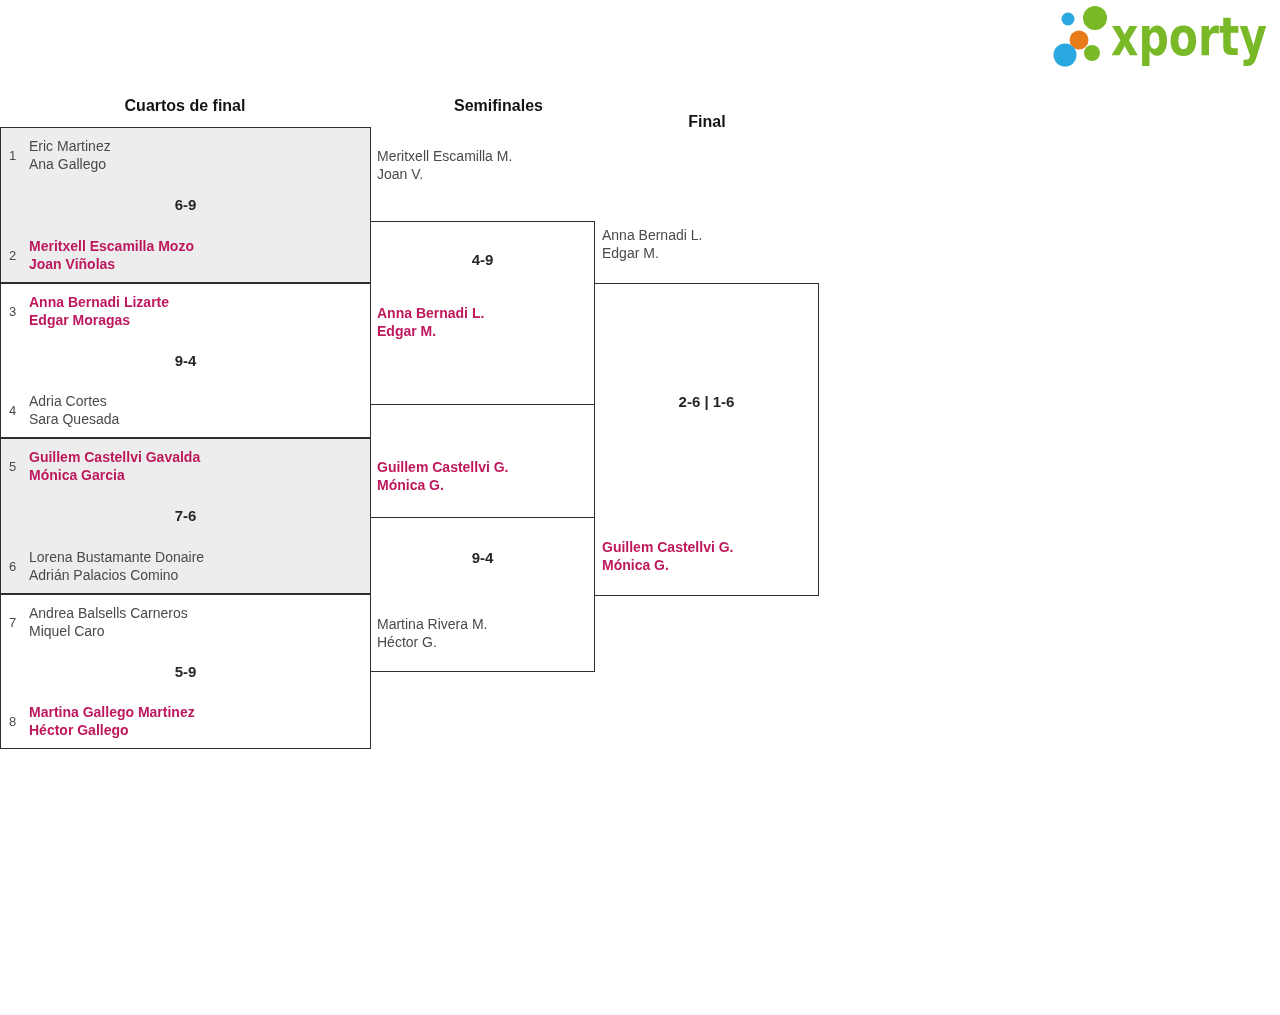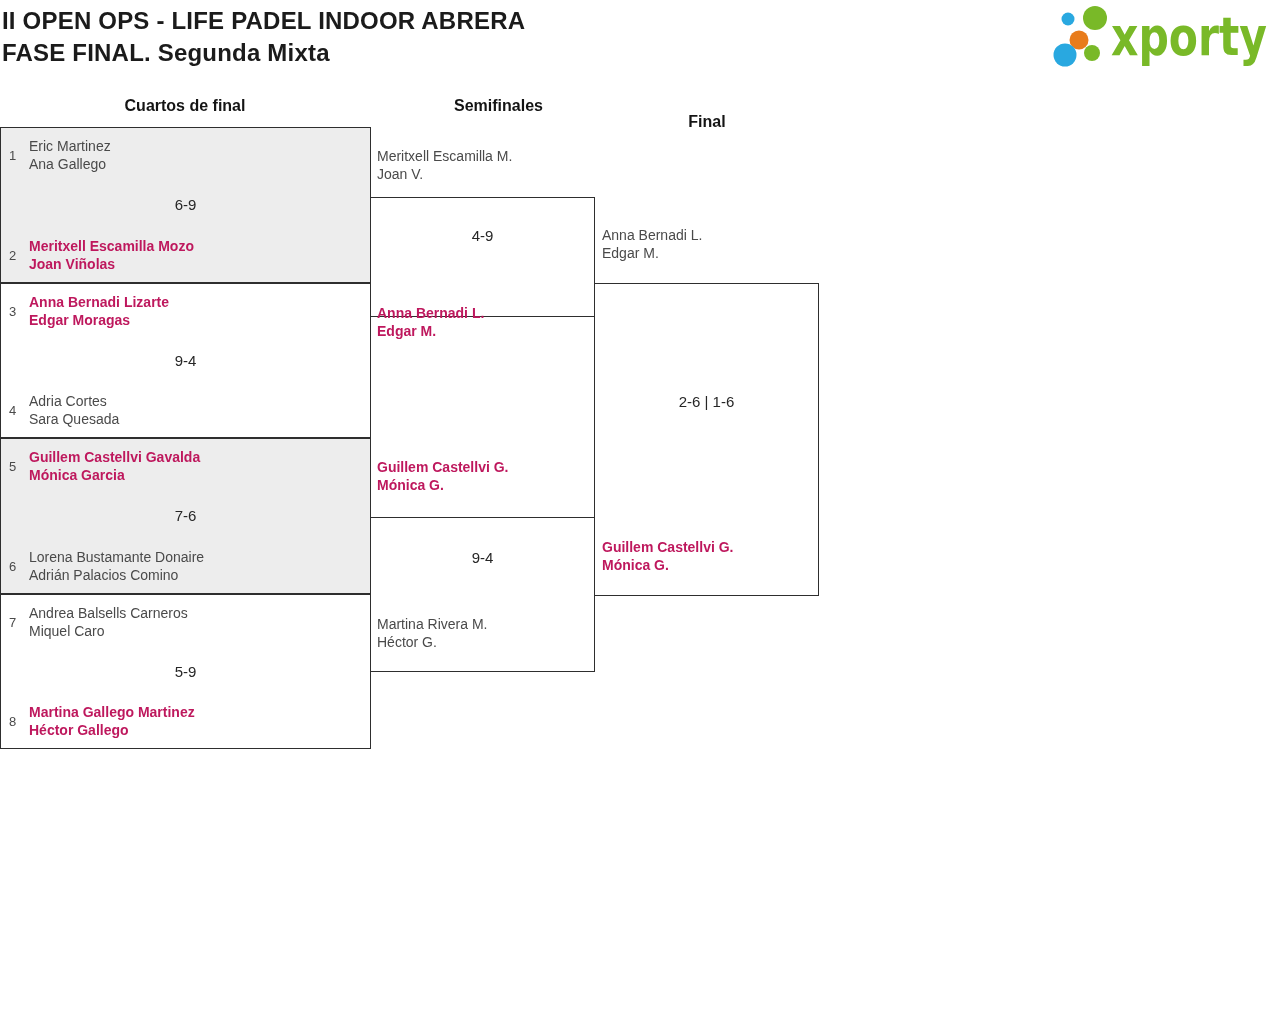--- a/index.html
+++ b/index.html
@@ -18,57 +18,53 @@
   #rh-qf{left:0;width:370px;}
   #rh-sf{left:386px;width:225px;}
   #rh-f{left:594px;width:226px;margin-top:16px;}
 
   
   .match{position:absolute;border:1px solid #2e2e2e;box-sizing:border-box;background:#fff;}
   #qf0{left:0;top:127px;width:371px;height:156px;background:#ededed;}
   #qf1{left:0;top:283px;width:371px;height:155px;}
   #qf2{left:0;top:438px;width:371px;height:156px;background:#ededed;}
   #qf3{left:0;top:594px;width:371px;height:155px;}
-  #sf0{left:370px;top:197px;width:225px;height:120px;}
+  #sf0{left:370px;top:221px;width:225px;height:184px;}
   #sf1{left:370px;top:517px;width:225px;height:155px;}
   #final{left:594px;top:283px;width:225px;height:313px;}
 
   .team-row{position:absolute;left:0;display:flex;align-items:center;padding-left:8px;}
   .team-row.top{top:9px;}
   .team-row.bottom{bottom:9px;}
   .seed{flex:0 0 20px;width:20px;font-size:13px;color:#4a4a4a;}
   .names{font-size:14px;line-height:18px;color:#4a4a4a;}
   .team-row.winner .names,.slot-label.winner{color:#be185d;font-weight:700;}
   .team-row.loser .names,.slot-label.loser{color:#4a4a4a;font-weight:400;}
 
   .score{position:absolute;left:0;width:100%;text-align:center;font-size:15px;
-         line-height:18px;color:#262626;}
+         line-height:18px;color:#262626;font-weight:bold;}
   .qf .score{top:50%;transform:translateY(-50%);}
   #sf0 .score{top:29px;}
   #sf1 .score{top:31px;}
   #final .score{top:109px;}
 
   
   .slot-label{position:absolute;font-size:14px;line-height:18px;}
   #sf0a{left:377px;top:147px;}
   #sf0b{left:377px;top:304px;}
   #sf1a{left:377px;top:458px;}
   #sf1b{left:377px;top:615px;}
   #fa{left:602px;top:226px;}
   #fb{left:602px;top:538px;}
 </style>
 </head>
 <body>
 
 <div id="stage">
 
-  <div class="page-title">
-    <div>II OPEN OPS - LIFE PADEL INDOOR ABRERA</div>
-    <div>FASE FINAL. Segunda Mixta</div>
-  </div>
 
   <svg class="logo" viewBox="0 0 230 70">
     <g>
       <circle cx="23" cy="18" r="6.5" fill="#29a8e0"></circle>
       <circle cx="50" cy="17" r="12" fill="#79b928"></circle>
       <circle cx="34" cy="39" r="9.5" fill="#e87c1b"></circle>
       <circle cx="20" cy="54" r="11.5" fill="#29a8e0"></circle>
       <circle cx="47" cy="52" r="8" fill="#79b928"></circle>
     </g>
     <text x="66" y="54" font-size="54" font-weight="700" fill="#79b928" font-family="DejaVu Sans, sans-serif" textLength="156" lengthAdjust="spacingAndGlyphs">xporty</text>

